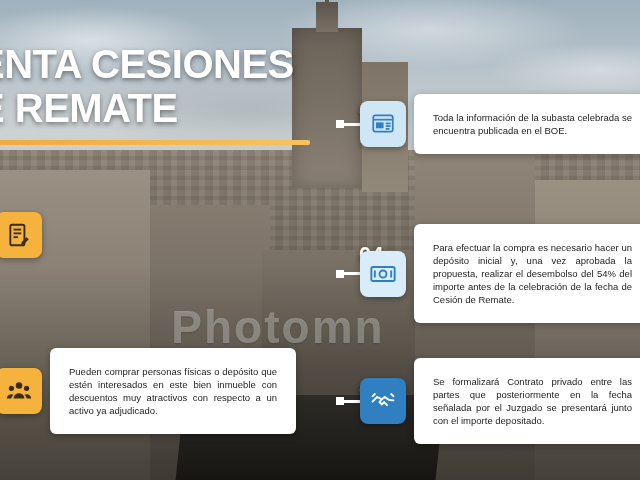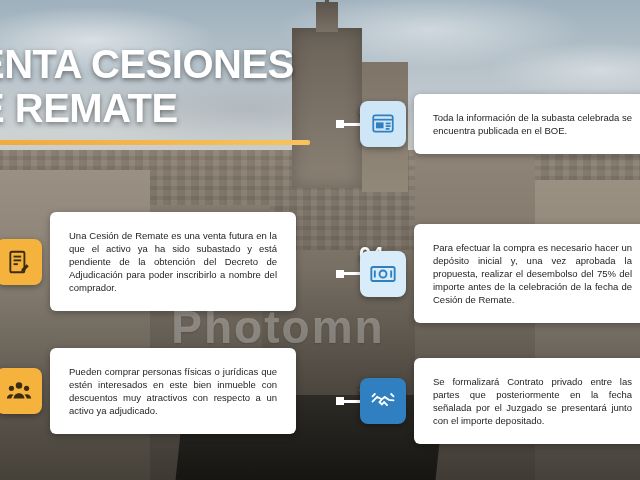--- a/index.html
+++ b/index.html
@@ -165,39 +165,36 @@
   <div class="icon-box orange">
     <svg class="svgicon" width="26" height="26" viewBox="0 0 24 24" fill="none" stroke="#3a2c10" stroke-width="1.7">
       <rect x="4" y="2.5" width="13" height="19" rx="1.5"></rect>
       <line x1="7" y1="7" x2="14" y2="7"></line>
       <line x1="7" y1="10.5" x2="14" y2="10.5"></line>
       <line x1="7" y1="14" x2="11" y2="14"></line>
       <path d="M14.5 18.5 L19 14 L21 16 L16.5 20.5 L14 21 Z" fill="#3a2c10" stroke="none"></path>
     </svg>
   </div>
   <div class="icon-gap"></div>
-  <div class="panel">
-    <p>Una Cesión de Remate es una venta futura en la que el activo ya ha sido subastado y está pendiente de la obtención del Decreto de Adjudicación para poder inscribirlo a nombre del comprador.</p>
-  </div>
 </div>
 
 <div class="card" id="card-02">
   <div class="icon-box orange">
     <svg class="svgicon" width="26" height="26" viewBox="0 0 24 24" fill="#3a2c10">
       <circle cx="12" cy="7" r="3"></circle>
       <circle cx="5" cy="9.5" r="2.4"></circle>
       <circle cx="19" cy="9.5" r="2.4"></circle>
       <path d="M7 19c0-3 2.3-5 5-5s5 2 5 5z"></path>
       <path d="M0.8 19c0-2.4 1.8-4 4.2-4 .8 0 1.5.2 2.1.5-1.2 .9-2 2.2-2.2 3.5z"></path>
       <path d="M23.2 19c0-2.4-1.8-4-4.2-4-.8 0-1.5.2-2.1.5 1.2 .9 2 2.2 2.2 3.5z"></path>
     </svg>
   </div>
   <div class="icon-gap"></div>
   <div class="panel">
-    <p>Pueden comprar personas físicas o jurídicas que estén interesados en este bien inmueble con descuentos muy atractivos con respecto a un activo ya adjudicado.</p>
+    <p>Pueden comprar personas físicas o depósito que estén interesados en este bien inmueble con descuentos muy atractivos con respecto a un activo ya adjudicado.</p>
   </div>
 </div>
 
 <div class="num num-03">03</div>
 <div class="card" id="card-03">
   <div class="dot"></div>
   <div class="connector"></div>
   <div class="icon-box lightblue">
     <svg class="svgicon" width="26" height="26" viewBox="0 0 24 24" fill="none" stroke="#2f7fc1" stroke-width="1.6">
       <rect x="3" y="4" width="18" height="15" rx="2"></rect>
@@ -221,21 +218,21 @@
   <div class="icon-box paleblue">
     <svg class="svgicon" width="28" height="28" viewBox="0 0 24 24" fill="none" stroke="#2f7fc1" stroke-width="1.6">
       <rect x="2" y="6" width="20" height="12" rx="1.6"></rect>
       <circle cx="12" cy="12" r="3"></circle>
       <line x1="5" y1="9" x2="5" y2="15"></line>
       <line x1="19" y1="9" x2="19" y2="15"></line>
     </svg>
   </div>
   <div class="icon-gap"></div>
   <div class="panel">
-    <p>Para efectuar la compra es necesario hacer un depósito inicial y, una vez aprobada la propuesta, realizar el desembolso del 75% del importe antes de la celebración de la fecha de Cesión de Remate.</p>
+    <p>Para efectuar la compra es necesario hacer un depósito inicial y, una vez aprobada la propuesta, realizar el desembolso del 54% del importe antes de la celebración de la fecha de Cesión de Remate.</p>
   </div>
 </div>
 
 <div class="num num-05">05</div>
 <div class="card" id="card-05">
   <div class="dot"></div>
   <div class="connector"></div>
   <div class="icon-box blue">
     <svg class="svgicon" width="28" height="28" viewBox="0 0 24 24" fill="none" stroke="#ffffff" stroke-width="1.6" stroke-linecap="round">
       <path d="M3 12.5 L7 8.5 L11 10.5 L13.5 8.5 L17 11 L21 11.5"></path>

